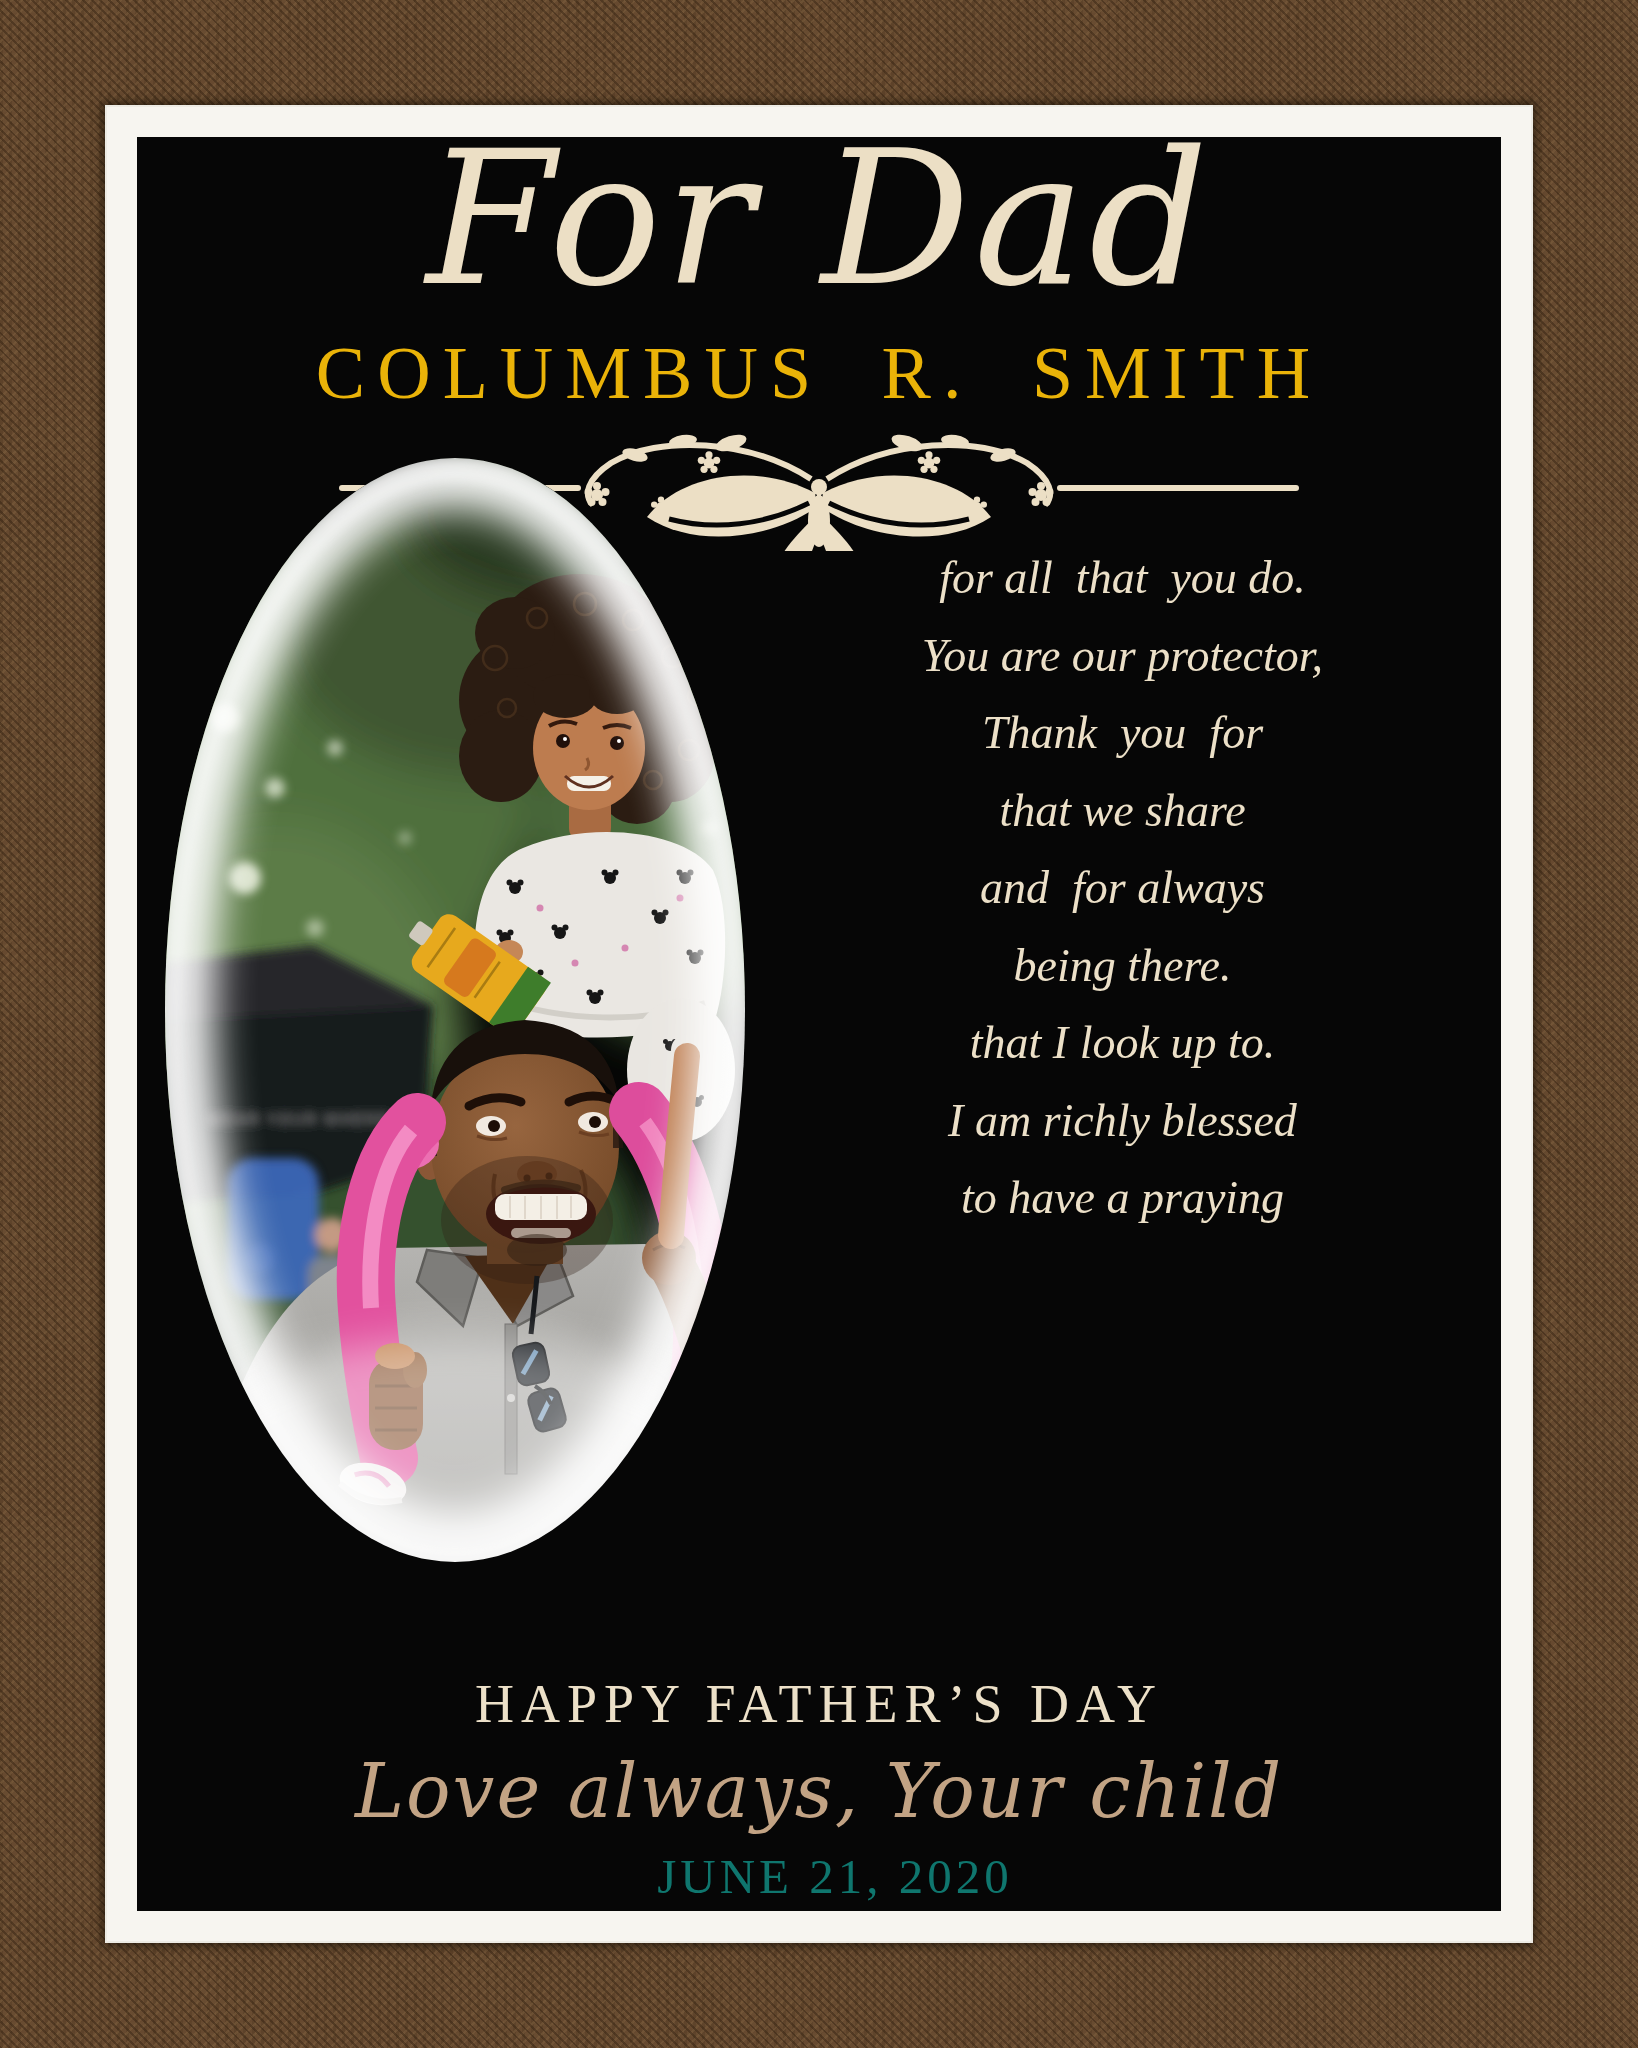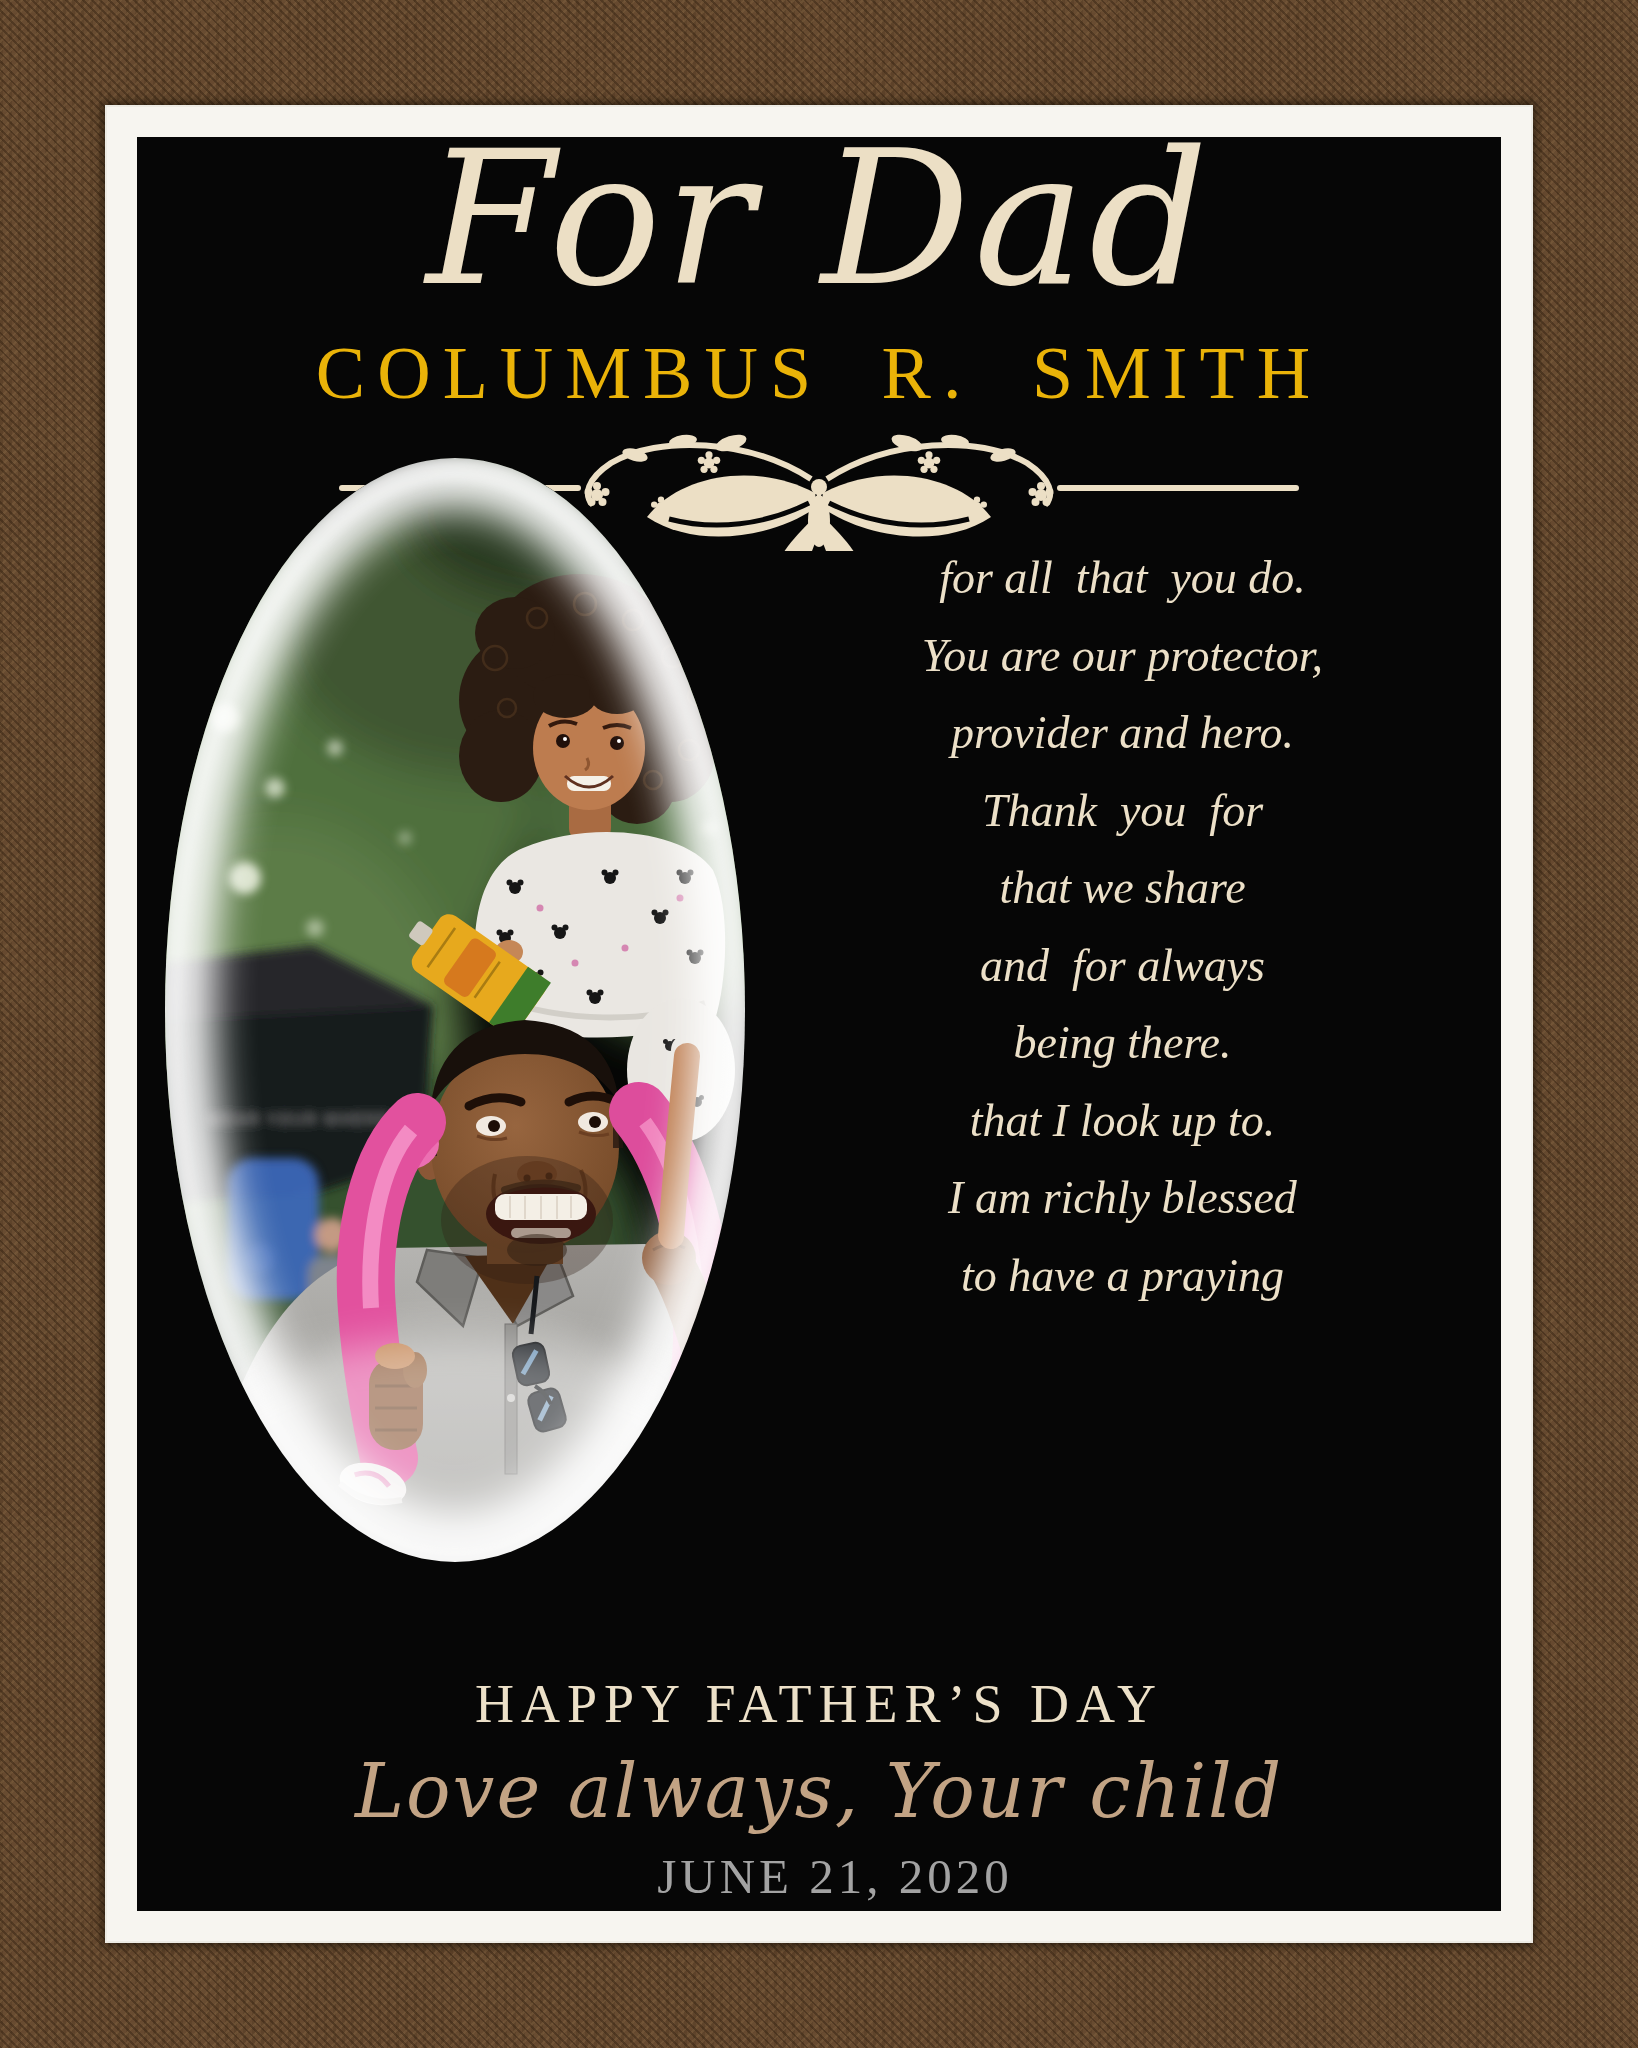--- a/index.html
+++ b/index.html
@@ -56,21 +56,21 @@
     position:absolute;left:0;right:0;top:1538px;text-align:center;
   }
   .greeting{
     font-size:54px;line-height:58px;letter-spacing:7px;color:#ece0c8;white-space:nowrap;
   }
   .signature{
     margin-top:10px;font-family:"DejaVu Serif",serif;font-style:italic;
     font-size:74px;line-height:96px;letter-spacing:2px;color:#c2a384;white-space:nowrap;
   }
   .date{
-    margin-top:8px;font-size:49px;line-height:60px;letter-spacing:4px;color:#a3a3a3;white-space:nowrap;padding-left:32px;
+    margin-top:8px;font-size:49px;line-height:60px;letter-spacing:4px;color:#0f766e;white-space:nowrap;padding-left:32px;
   }
 </style>
 </head>
 <body>
 
 <div id="canvas">
   <div class="frame"></div>
   <div class="mat">
     <div class="plaque">
 
@@ -406,21 +406,20 @@
             <ellipse cx="290" cy="552" rx="272" ry="534" stroke="#ffffff" stroke-width="64" fill="none" opacity=".95" filter="url(#b4)"></ellipse>
             <ellipse cx="290" cy="556" rx="284" ry="544" stroke="#ffffff" stroke-width="22" fill="none" opacity=".5" filter="url(#b2)"></ellipse>
             <ellipse cx="290" cy="1030" rx="300" ry="150" fill="#ffffff" opacity=".4" filter="url(#b4)"></ellipse>
           </g>
         </g>
       </svg>
 
       <div class="poem">
         <div class="pl">for all  that  you do.</div>
         <div class="pl">You are our protector,</div>
-        <div class="pl">provider and hero.</div>
         <div class="pl">Thank  you  for</div>
         <div class="pl">that we share</div>
         <div class="pl">and  for always</div>
         <div class="pl">being there.</div>
         <div class="pl">that I look up to.</div>
         <div class="pl">I am richly blessed</div>
         <div class="pl">to have a praying</div>
       </div>
 
       <div class="closing">

